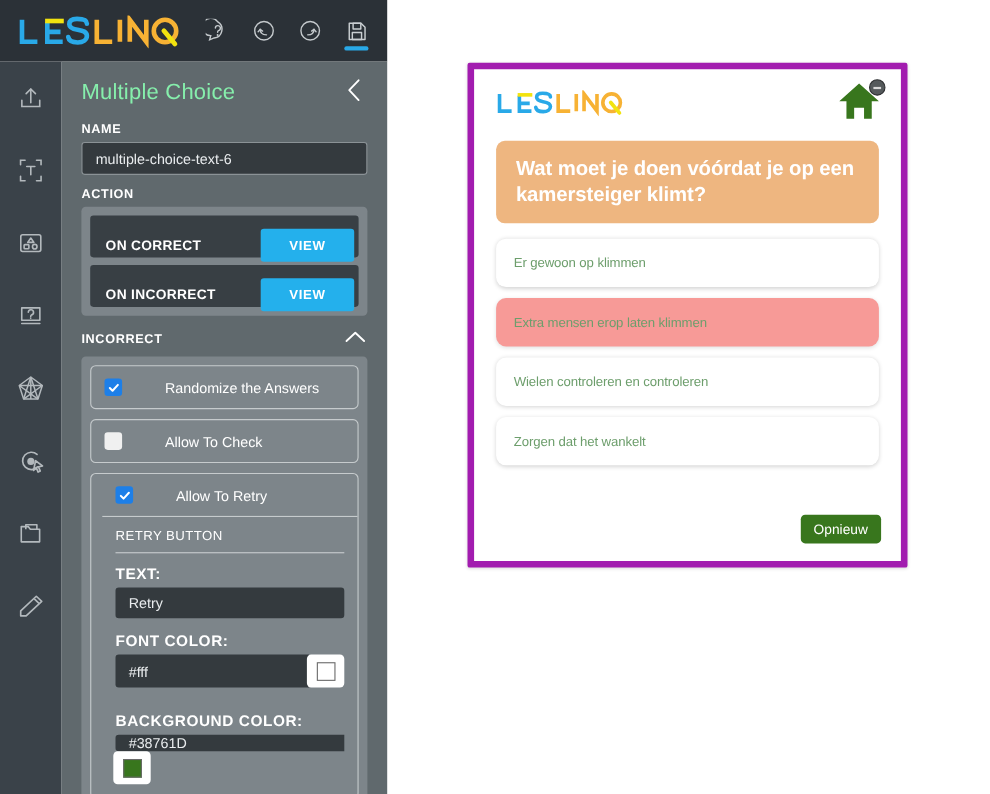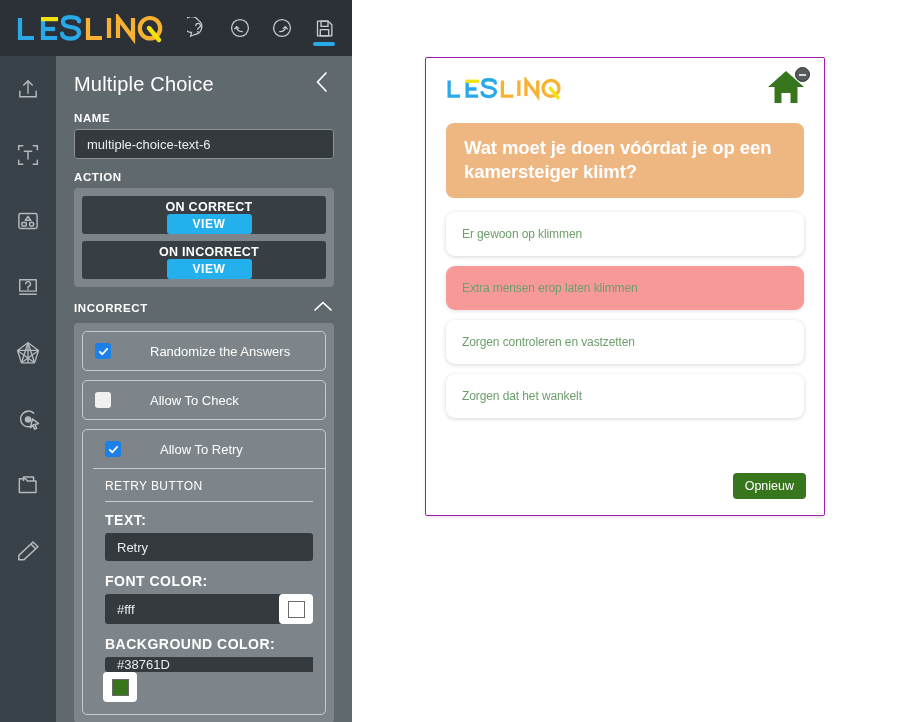--- a/index.html
+++ b/index.html
@@ -40,43 +40,42 @@
 
   
   .panel {
     position: absolute; left: 56px; top: 56px; width: 296px; height: 666px;
     background: #60696d; overflow: hidden;
   }
   .panel-head {
     height: 56px; display: flex; align-items: center; justify-content: space-between;
     padding: 0 20px 0 18px;
   }
-  .panel-title { color: #ffffff; font-size: 20px; font-weight: normal; letter-spacing: .2px; }
+  .panel-title { color: #86efac; font-size: 20px; font-weight: normal; letter-spacing: .2px; }
   .collapse-btn { cursor: pointer; display: flex; align-items: center; }
 
   .section-label {
     color: #ffffff; font-size: 11.5px; font-weight: bold; letter-spacing: .6px;
     padding: 0 0 5px 18px;
   }
   .sec-gap { height: 12px; }
 
   .name-input {
     margin: 0 18px; height: 30px; background: #343a3e; border: 1px solid #8b9296;
     border-radius: 3px; color: #e9ecee; font-size: 13px;
     display: flex; align-items: center; padding: 0 12px; cursor: text;
   }
 
   .action-box {
     margin: 0 18px; background: #7d858a; border-radius: 4px; padding: 8px;
   }
   .action-row {
     background: #383f44; border-radius: 3px; height: 38px; display: flex;
-    align-items: center; justify-content: space-between; padding: 4px 4px 0 14px;
+    align-items: center; justify-content: space-between; padding: 16px 4px 0 14px;
     margin-bottom: 7px;
-    flex-direction: column;
   }
   .action-row:last-child { margin-bottom: 0; }
   .action-row-label { color: #ffffff; font-size: 12.5px; font-weight: bold; letter-spacing: .3px; }
   .view-btn {
     background: #24b0ec; color: #ffffff; font-size: 12px; font-weight: bold;
     letter-spacing: .6px; border: none; border-radius: 3px;
     width: 85px; height: 30px; cursor: pointer;
     font-family: "Liberation Sans", sans-serif;
   }
 
@@ -111,38 +110,38 @@
   .sub-rule { height: 1px; background: #c9cdcf; margin: 8px 0 10px 0; }
   .field-label {
     color: #ffffff; font-size: 14px; font-weight: bold; letter-spacing: .5px;
     margin-bottom: 5px;
   }
   .txt-input {
     height: 28px; background: #343a3e; border-radius: 3px; color: #e9ecee;
     font-size: 13px; display: flex; align-items: center; padding: 0 12px;
     margin-bottom: 12px; cursor: text;
   }
-  .color-row { display: flex; align-items: stretch; margin-bottom: 12px; }
+  .color-row { display: flex; align-items: stretch; margin-bottom: 22px; }
   .color-row:last-child { margin-bottom: 0; flex-direction: column; }
   .color-input {
     flex: 1; height: 30px; background: #343a3e; border-radius: 3px 0 0 3px;
     color: #e9ecee; font-size: 13px; display: flex; align-items: center;
     padding: 0 12px; cursor: text;
   }
   .swatch-wrap {
     width: 34px; height: 30px; background: #ffffff; border-radius: 4px;
     display: flex; align-items: center; justify-content: center; cursor: pointer;
     margin-left: -2px;
   }
   .swatch { width: 17px; height: 17px; border: 1px solid #6a6a6a; }
 
   
   .preview-card {
     position: absolute; left: 425px; top: 57px; width: 400px; height: 459px;
-    background: #ffffff; border: 1px solid #a21caf; border-radius: 2px;
+    background: #ffffff; border: 6px solid #a21caf; border-radius: 2px;
     box-shadow: 0 1px 3px rgba(0,0,0,.13);
     overflow: hidden;
   }
   .pv-head { height: 62px; display: flex; align-items: center;
              justify-content: space-between; padding: 0 16px 0 20px; }
   .pv-logo svg { display: block; }
   .home-wrap { position: relative; width: 42px; height: 40px; }
   .home-wrap svg { display: block; }
   .home-badge {
     position: absolute; right: -2px; top: -2px; width: 15px; height: 15px;
@@ -456,21 +455,21 @@
             <i></i>
           </span>
       </div>
     </div>
 
     <div class="question">Wat moet je doen vóórdat je op een kamersteiger klimt?</div>
 
     <div class="answers">
       <div class="answer">Er gewoon op klimmen</div>
       <div class="answer wrong">Extra mensen erop laten klimmen</div>
-      <div class="answer">Zorgen controleren en vastzetten</div>
+      <div class="answer">Wielen controleren en controleren</div>
       <div class="answer">Zorgen dat het wankelt</div>
     </div>
 
     <div class="pv-footer">
       <button class="opnieuw">Opnieuw</button>
     </div>
   </div>
 
 </div>
 

